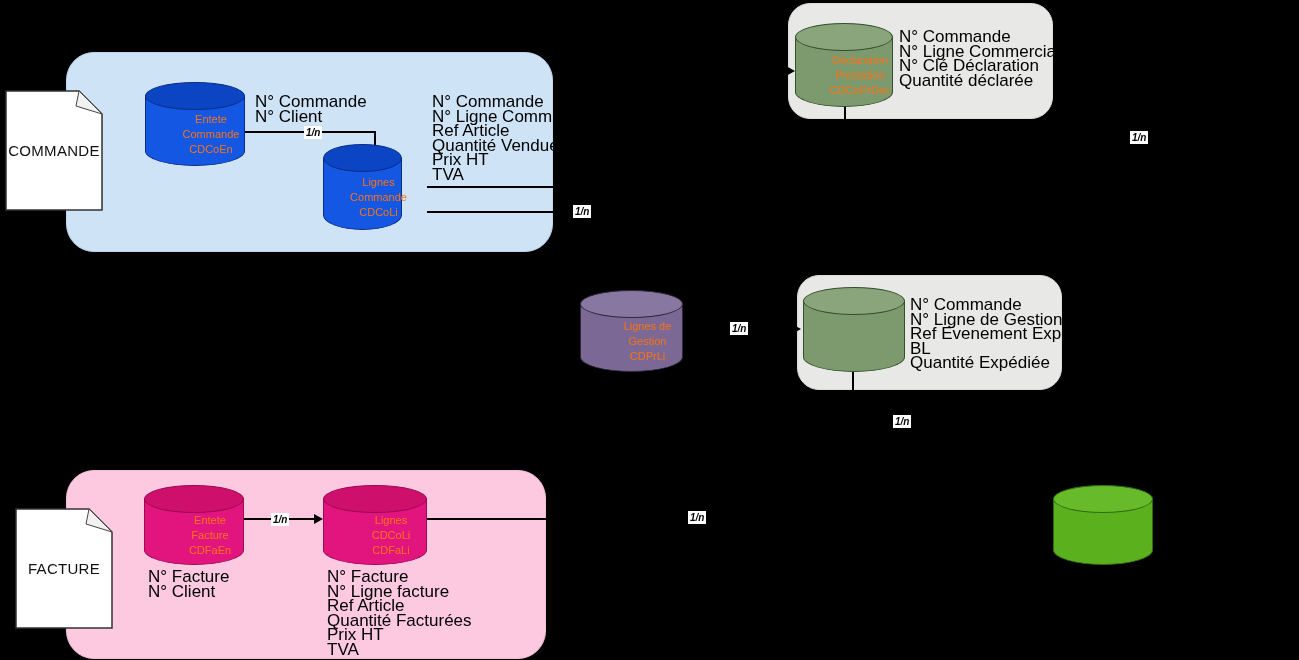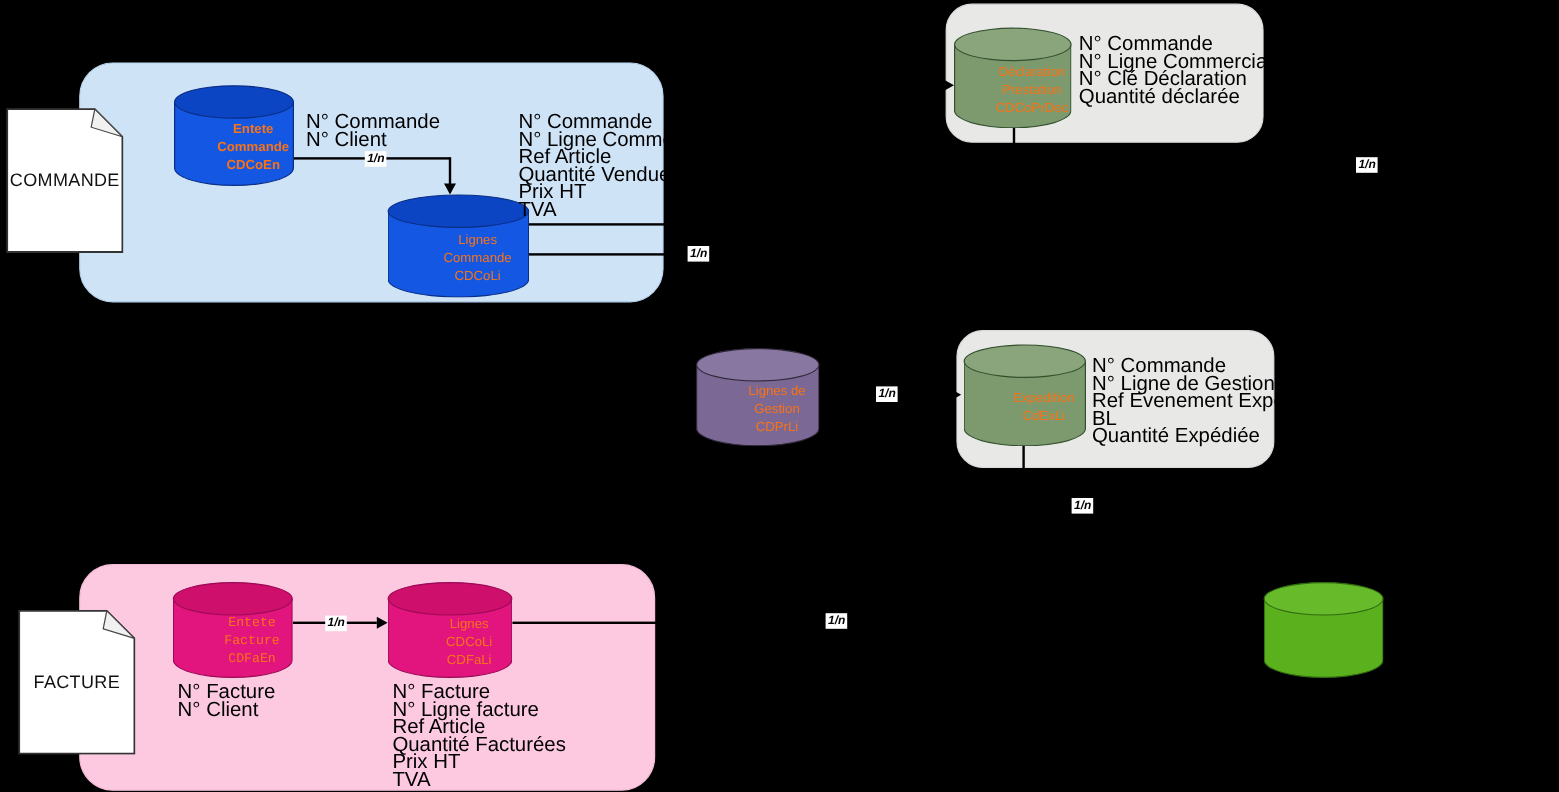--- a/index.html
+++ b/index.html
@@ -65,29 +65,29 @@
   <div class="line" style="left:427px;top:518px;width:623px;height:1.5px;"></div>
 
   <div class="chip" style="left:304px;top:126px;">1/n</div>
   <div class="chip" style="left:573px;top:205px;">1/n</div>
   <div class="chip" style="left:1130px;top:131px;">1/n</div>
   <div class="chip" style="left:730px;top:322px;">1/n</div>
   <div class="chip" style="left:893px;top:415px;">1/n</div>
   <div class="chip" style="left:271px;top:513px;">1/n</div>
   <div class="chip" style="left:688px;top:511px;">1/n</div>
 
-  <div class="cyl blue" style="left:145px;top:71px;width:100px;height:84px;font-weight:bold;">
+  <div class="cyl blue" style="left:145px;top:82px;width:100px;height:84px;">
     <div class="cyl-body"></div>
     <div class="cyl-top"></div>
     <div class="cyl-label">Entete
 Commande
 CDCoEn</div>
   </div>
 
-  <div class="cyl blue" style="left:323px;top:162px;width:118px;height:86px;">
+  <div class="cyl blue" style="left:323px;top:144px;width:79px;height:86px;">
     <div class="cyl-body"></div>
     <div class="cyl-top"></div>
     <div class="cyl-label">Lignes
 Commande
 CDCoLi</div>
   </div>
 
   <div class="cyl sage" style="left:795px;top:23px;width:98px;height:84px;">
     <div class="cyl-body"></div>
     <div class="cyl-top"></div>
@@ -99,25 +99,23 @@
   <div class="cyl purple" style="left:580px;top:290px;width:103px;height:82px;">
     <div class="cyl-body"></div>
     <div class="cyl-top"></div>
     <div class="cyl-label">Lignes de
 Gestion CDPrLi</div>
   </div>
 
   <div class="cyl sage" style="left:803px;top:287px;width:102px;height:85px;">
     <div class="cyl-body"></div>
     <div class="cyl-top"></div>
-    <div class="cyl-label">Expedition
-CdExLi</div>
   </div>
 
-  <div class="cyl magenta" style="left:144px;top:485px;width:100px;height:80px;font-family:Liberation Mono, monospace;">
+  <div class="cyl magenta" style="left:144px;top:485px;width:100px;height:80px;">
     <div class="cyl-body"></div>
     <div class="cyl-top"></div>
     <div class="cyl-label">Entete Facture
 CDFaEn</div>
   </div>
 
   <div class="cyl magenta" style="left:323px;top:485px;width:104px;height:80px;">
     <div class="cyl-body"></div>
     <div class="cyl-top"></div>
     <div class="cyl-label">Lignes CDCoLi

